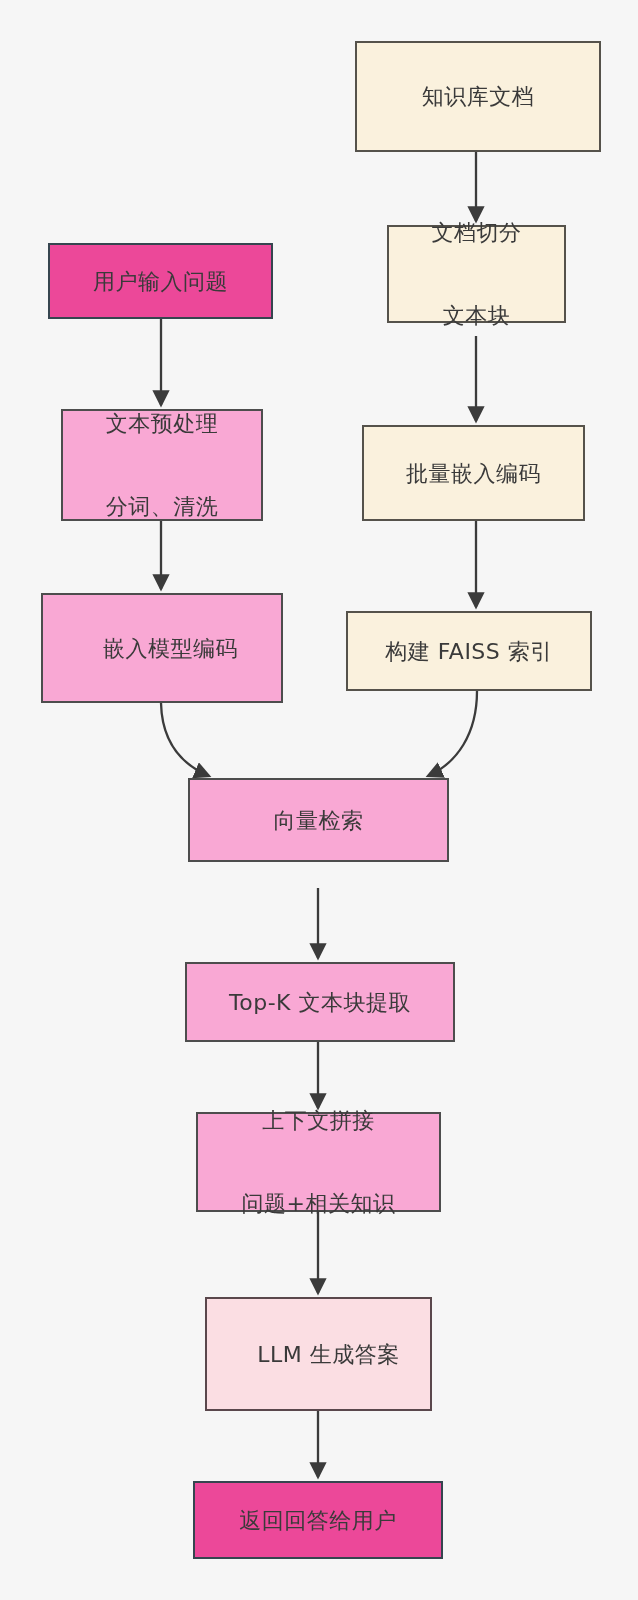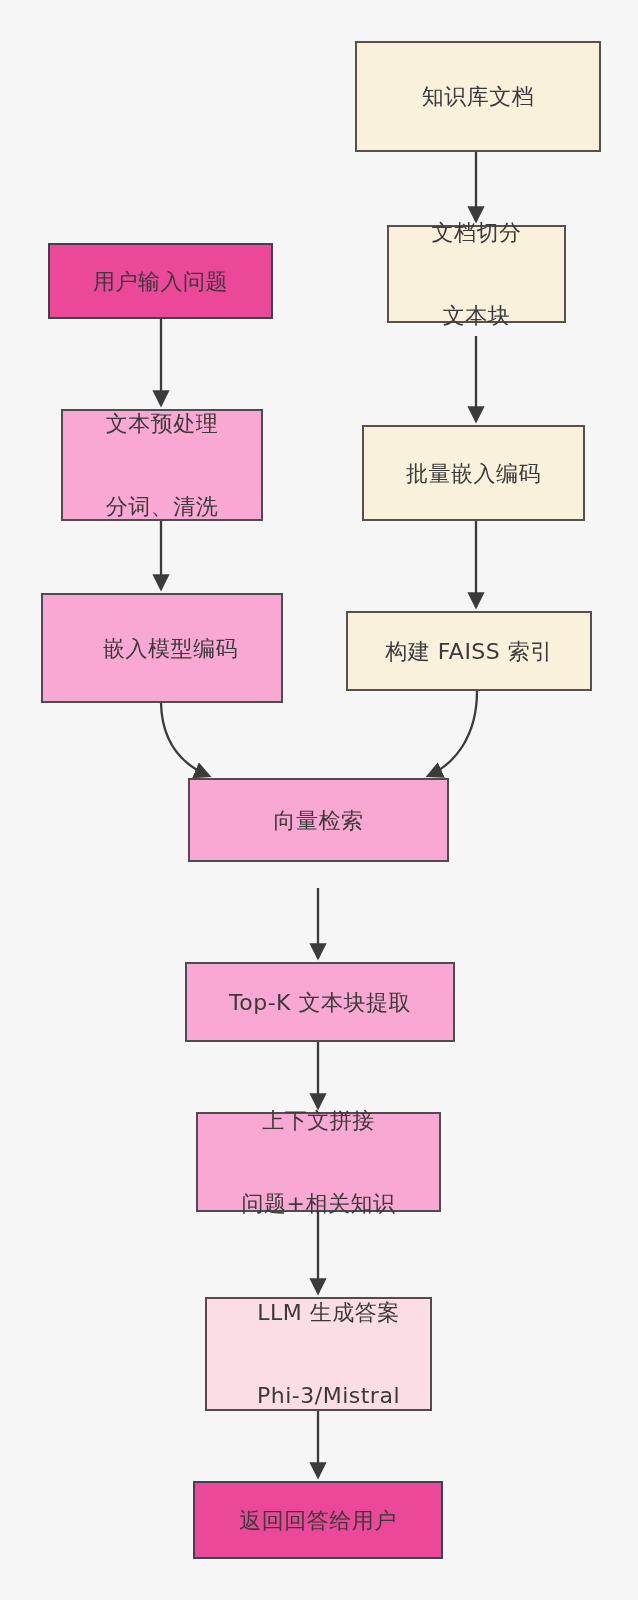--- a/index.html
+++ b/index.html
@@ -103,20 +103,19 @@
     <span class="line">上下文拼接</span>
     <span class="line">问题+相关知识</span>
   </div>
 
   <div class="node gray" style="left:185px; top:962px; width:270px; height:80px;">
     <span class="line">Top-K 文本块提取</span>
   </div>
 
   <div class="node pink" style="left:205px; top:1297px; width:227px; height:114px;">
     <span class="line">LLM 生成答案</span>
-    <span class="line">Phi-3/Mistral</span>
   </div>
 
   <div class="node blue" style="left:193px; top:1481px; width:250px; height:78px;text-align:center;">
     <span class="line">返回回答给用户</span>
   </div>
 
 </div>
 
 </body></html>

